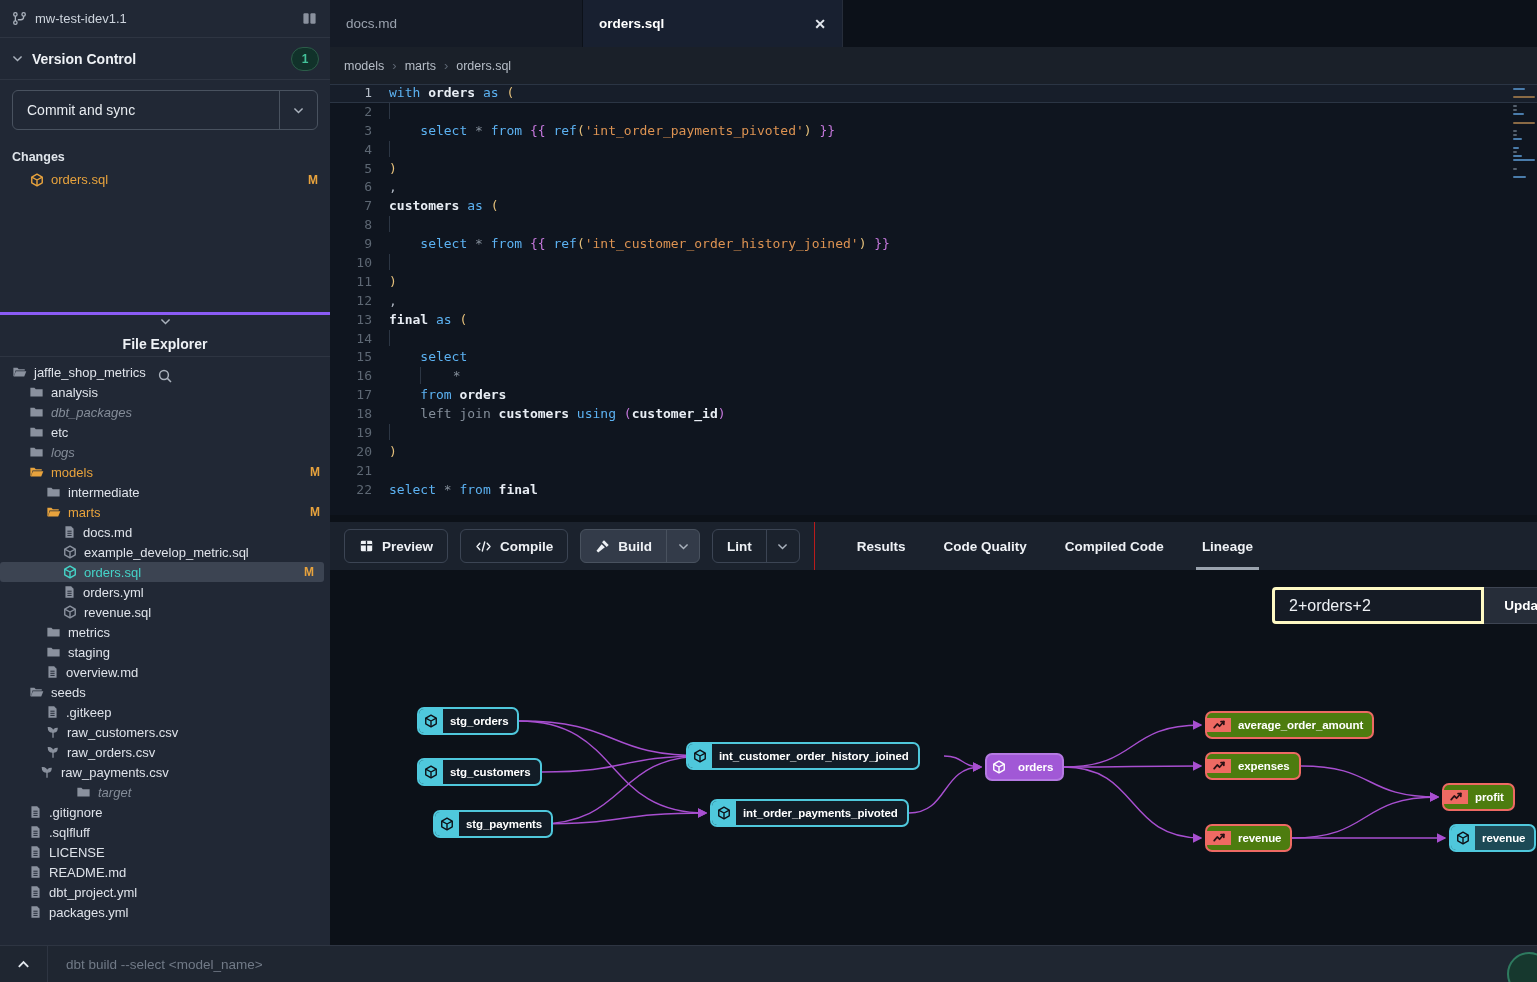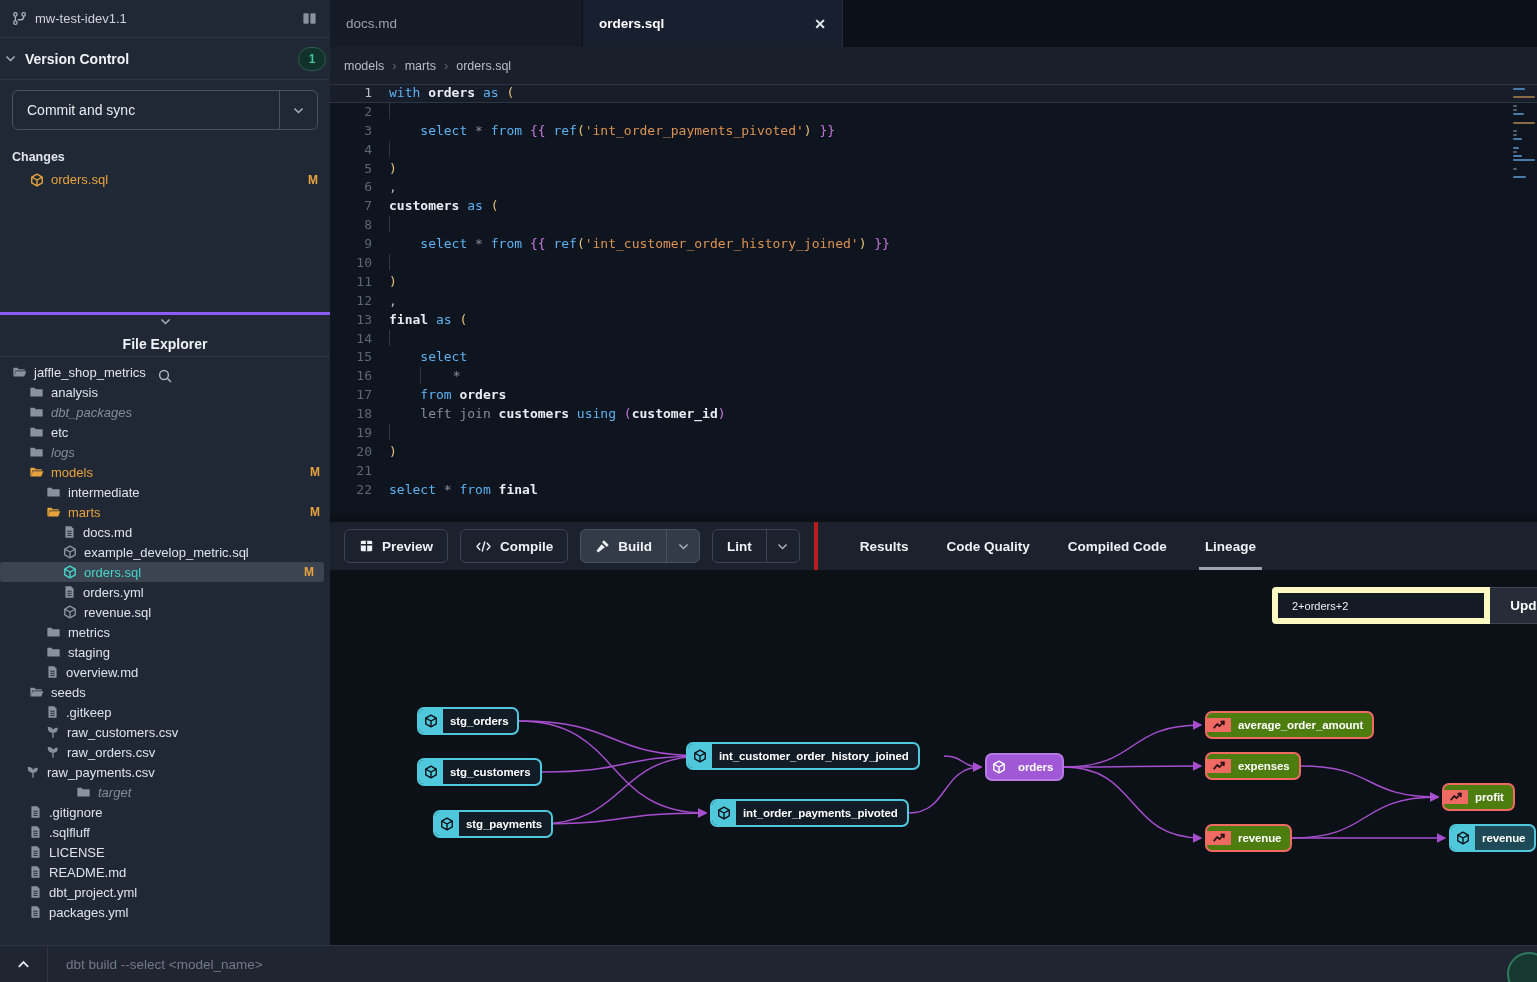--- a/index.html
+++ b/index.html
@@ -6,21 +6,21 @@
   .app{position:relative;width:1537px;height:982px;overflow:hidden;background:#0c1118;
        font-family:"Liberation Sans",sans-serif;color:#e2e7ee;font-size:13px;}
   .icon{display:inline-flex;align-items:center;justify-content:center;flex:0 0 auto;}
   .icon svg{display:block;}
 
   
   .sidebar{position:absolute;left:0;top:0;width:330px;height:945px;background:#212835;border-right:1px solid #161b24;}
   .repo-header{height:37px;display:flex;align-items:center;padding:0 12px;border-bottom:1px solid #2e3542;gap:8px;}
   .repo-name{color:#cdd4dd;font-size:13px;}
   .spacer{flex:1;}
-  .vc-header,.fe-header{height:41px;display:flex;align-items:center;gap:8px;padding:0 4px;border-bottom:1px solid #2e3542;cursor:pointer;}
+  .vc-header,.fe-header{height:41px;display:flex;align-items:center;gap:8px;padding:0 11px;border-bottom:1px solid #2e3542;cursor:pointer;}
   .sec-title{font-weight:700;font-size:14px;color:#eef1f5;}
   .vc-badge{width:26px;height:22px;border-radius:12px;background:#11322a;border:1px solid #2c5c49;color:#43c39a;
             display:flex;align-items:center;justify-content:center;font-size:12px;font-weight:700;}
   .commit-wrap{padding:10px 12px 6px;}
   .commit-btn{display:flex;align-items:stretch;height:38px;border:1px solid #49525f;border-radius:6px;overflow:hidden;cursor:pointer;}
   .commit-label{flex:1;display:flex;align-items:center;padding-left:14px;font-size:14px;color:#e8ecf1;}
   .commit-caret{width:37px;display:flex;align-items:center;justify-content:center;border-left:1px solid #49525f;color:#aab2bd;}
   .changes-label{padding:14px 12px 4px;font-weight:700;font-size:12.5px;color:#dfe4ea;}
   .change-row{display:flex;align-items:center;gap:7px;padding:4px 12px 4px 30px;color:#e8a33d;cursor:pointer;}
   .m-badge{margin-left:auto;color:#e8a33d;font-weight:700;font-size:12px;}
@@ -59,34 +59,34 @@
   .tok-o{color:#848e9a;}
   .tok-y{color:#e5c07b;}
   .tok-m{color:#c678dd;}
   .tok-s{color:#dd9352;}
   .tok-g{display:inline-block;width:0;height:1.25em;border-left:1px solid #2c3644;vertical-align:text-bottom;}
   .minimap{position:absolute;right:2px;top:4px;width:22px;cursor:pointer;}
   .mm-bar{height:2px;margin:0 0 2.2px 0;border-radius:1px;}
 
   
   .actionbar{position:absolute;top:522px;left:0;right:0;height:48px;background:#1b222d;display:flex;align-items:center;}
-  .ab-buttons{display:flex;align-items:center;gap:12px;padding:0 14px;height:100%;border-right:4px solid #b91c1c;}
+  .ab-buttons{display:flex;align-items:center;gap:12px;padding:0 14px;height:100%;border-right:1px solid #b91c1c;}
   .btn{display:flex;align-items:stretch;height:32px;border:1px solid #3c4554;border-radius:6px;overflow:hidden;cursor:pointer;}
   .btn-main{display:flex;align-items:center;gap:8px;padding:0 14px;color:#eef1f5;font-size:13.5px;font-weight:600;}
   .btn.hl{background:#333b49;border-color:#49525f;}
   .btn-caret{width:32px;display:flex;align-items:center;justify-content:center;border-left:1px solid #3c4554;color:#aab2bd;}
   .btn.hl .btn-caret{border-left-color:#49525f;}
   .ab-tabs{display:flex;align-items:center;gap:38px;padding-left:42px;height:100%;}
   .ptab{position:relative;height:100%;display:flex;align-items:center;font-weight:700;font-size:13.5px;color:#eef1f5;cursor:pointer;}
   .ptab.active::after{content:"";position:absolute;left:-6px;right:-6px;bottom:0;height:3px;background:#9aa3ae;}
 
   
   .canvas{position:absolute;top:570px;left:0;width:1207px;height:375px;background:#0c1118;overflow:hidden;}
   .graph-toolbar{position:absolute;top:17px;left:942px;display:flex;height:37px;}
-  .sel-input{width:192px;border:6px solid #fef9c3;border-radius:4px 0 0 4px;background:#151b25;display:flex;align-items:center;padding-left:14px;color:#eef1f5;font-size:11px;}
+  .sel-input{width:192px;border:3px solid #fef9c3;border-radius:4px 0 0 4px;background:#151b25;display:flex;align-items:center;padding-left:14px;color:#eef1f5;font-size:16px;}
   .update-btn{width:130px;border:1px solid #3e4553;border-left:none;border-radius:0 4px 4px 0;background:#262d39;display:flex;align-items:center;justify-content:center;color:#ffffff;font-weight:700;font-size:13.5px;cursor:pointer;white-space:nowrap;overflow:hidden;}
   .edges{position:absolute;inset:0;}
   .node{position:absolute;display:inline-flex;align-items:stretch;height:24px;border:2px solid;border-radius:7px;overflow:hidden;cursor:pointer;}
   .node .nicon{width:24px;display:flex;align-items:center;justify-content:center;}
   .node .nlabel{display:flex;align-items:center;padding:0 9px 0 7px;font-weight:700;font-size:11.5px;color:#fff;letter-spacing:-0.1px;white-space:nowrap;}
   .node.model{border-color:#4fc8dc;background:#121c26;}
   .node.model .nicon{background:#4fc8dc;color:#0d1117;}
   .node.selected{border-color:#b57ae3;background:#a158d6;}
   .node.selected .nicon{background:transparent;color:#ffffff;}
   .node.metric{border-color:#ee6a63;background:#4d7c0f;align-items:center;}
@@ -359,21 +359,21 @@
             <svg width="14" height="14" viewBox="0 0 16 16">
               <g fill="none" stroke="currentColor" stroke-width="1.5">
                 <path d="M8 14.6V8.2"></path>
                 <path d="M8 8.2C8 5 5.8 2.9 2.7 2.9c0 3.2 2.3 5.3 5.3 5.3Z" fill="currentColor"></path>
                 <path d="M8 8.2c0-2.6 1.9-4.4 4.7-4.4 0 2.6-1.9 4.4-4.7 4.4Z" fill="currentColor"></path>
               </g>
             </svg>
           </span>
           <span>raw_orders.csv</span>
         </div>
-        <div class="tree-row " style="padding-left: 26px;">
+        <div class="tree-row " style="padding-left: 40px;">
           <span class="icon ticon ">
             <svg width="14" height="14" viewBox="0 0 16 16">
               <g fill="none" stroke="currentColor" stroke-width="1.5">
                 <path d="M8 14.6V8.2"></path>
                 <path d="M8 8.2C8 5 5.8 2.9 2.7 2.9c0 3.2 2.3 5.3 5.3 5.3Z" fill="currentColor"></path>
                 <path d="M8 8.2c0-2.6 1.9-4.4 4.7-4.4 0 2.6-1.9 4.4-4.7 4.4Z" fill="currentColor"></path>
               </g>
             </svg>
           </span>
           <span>raw_payments.csv</span>

